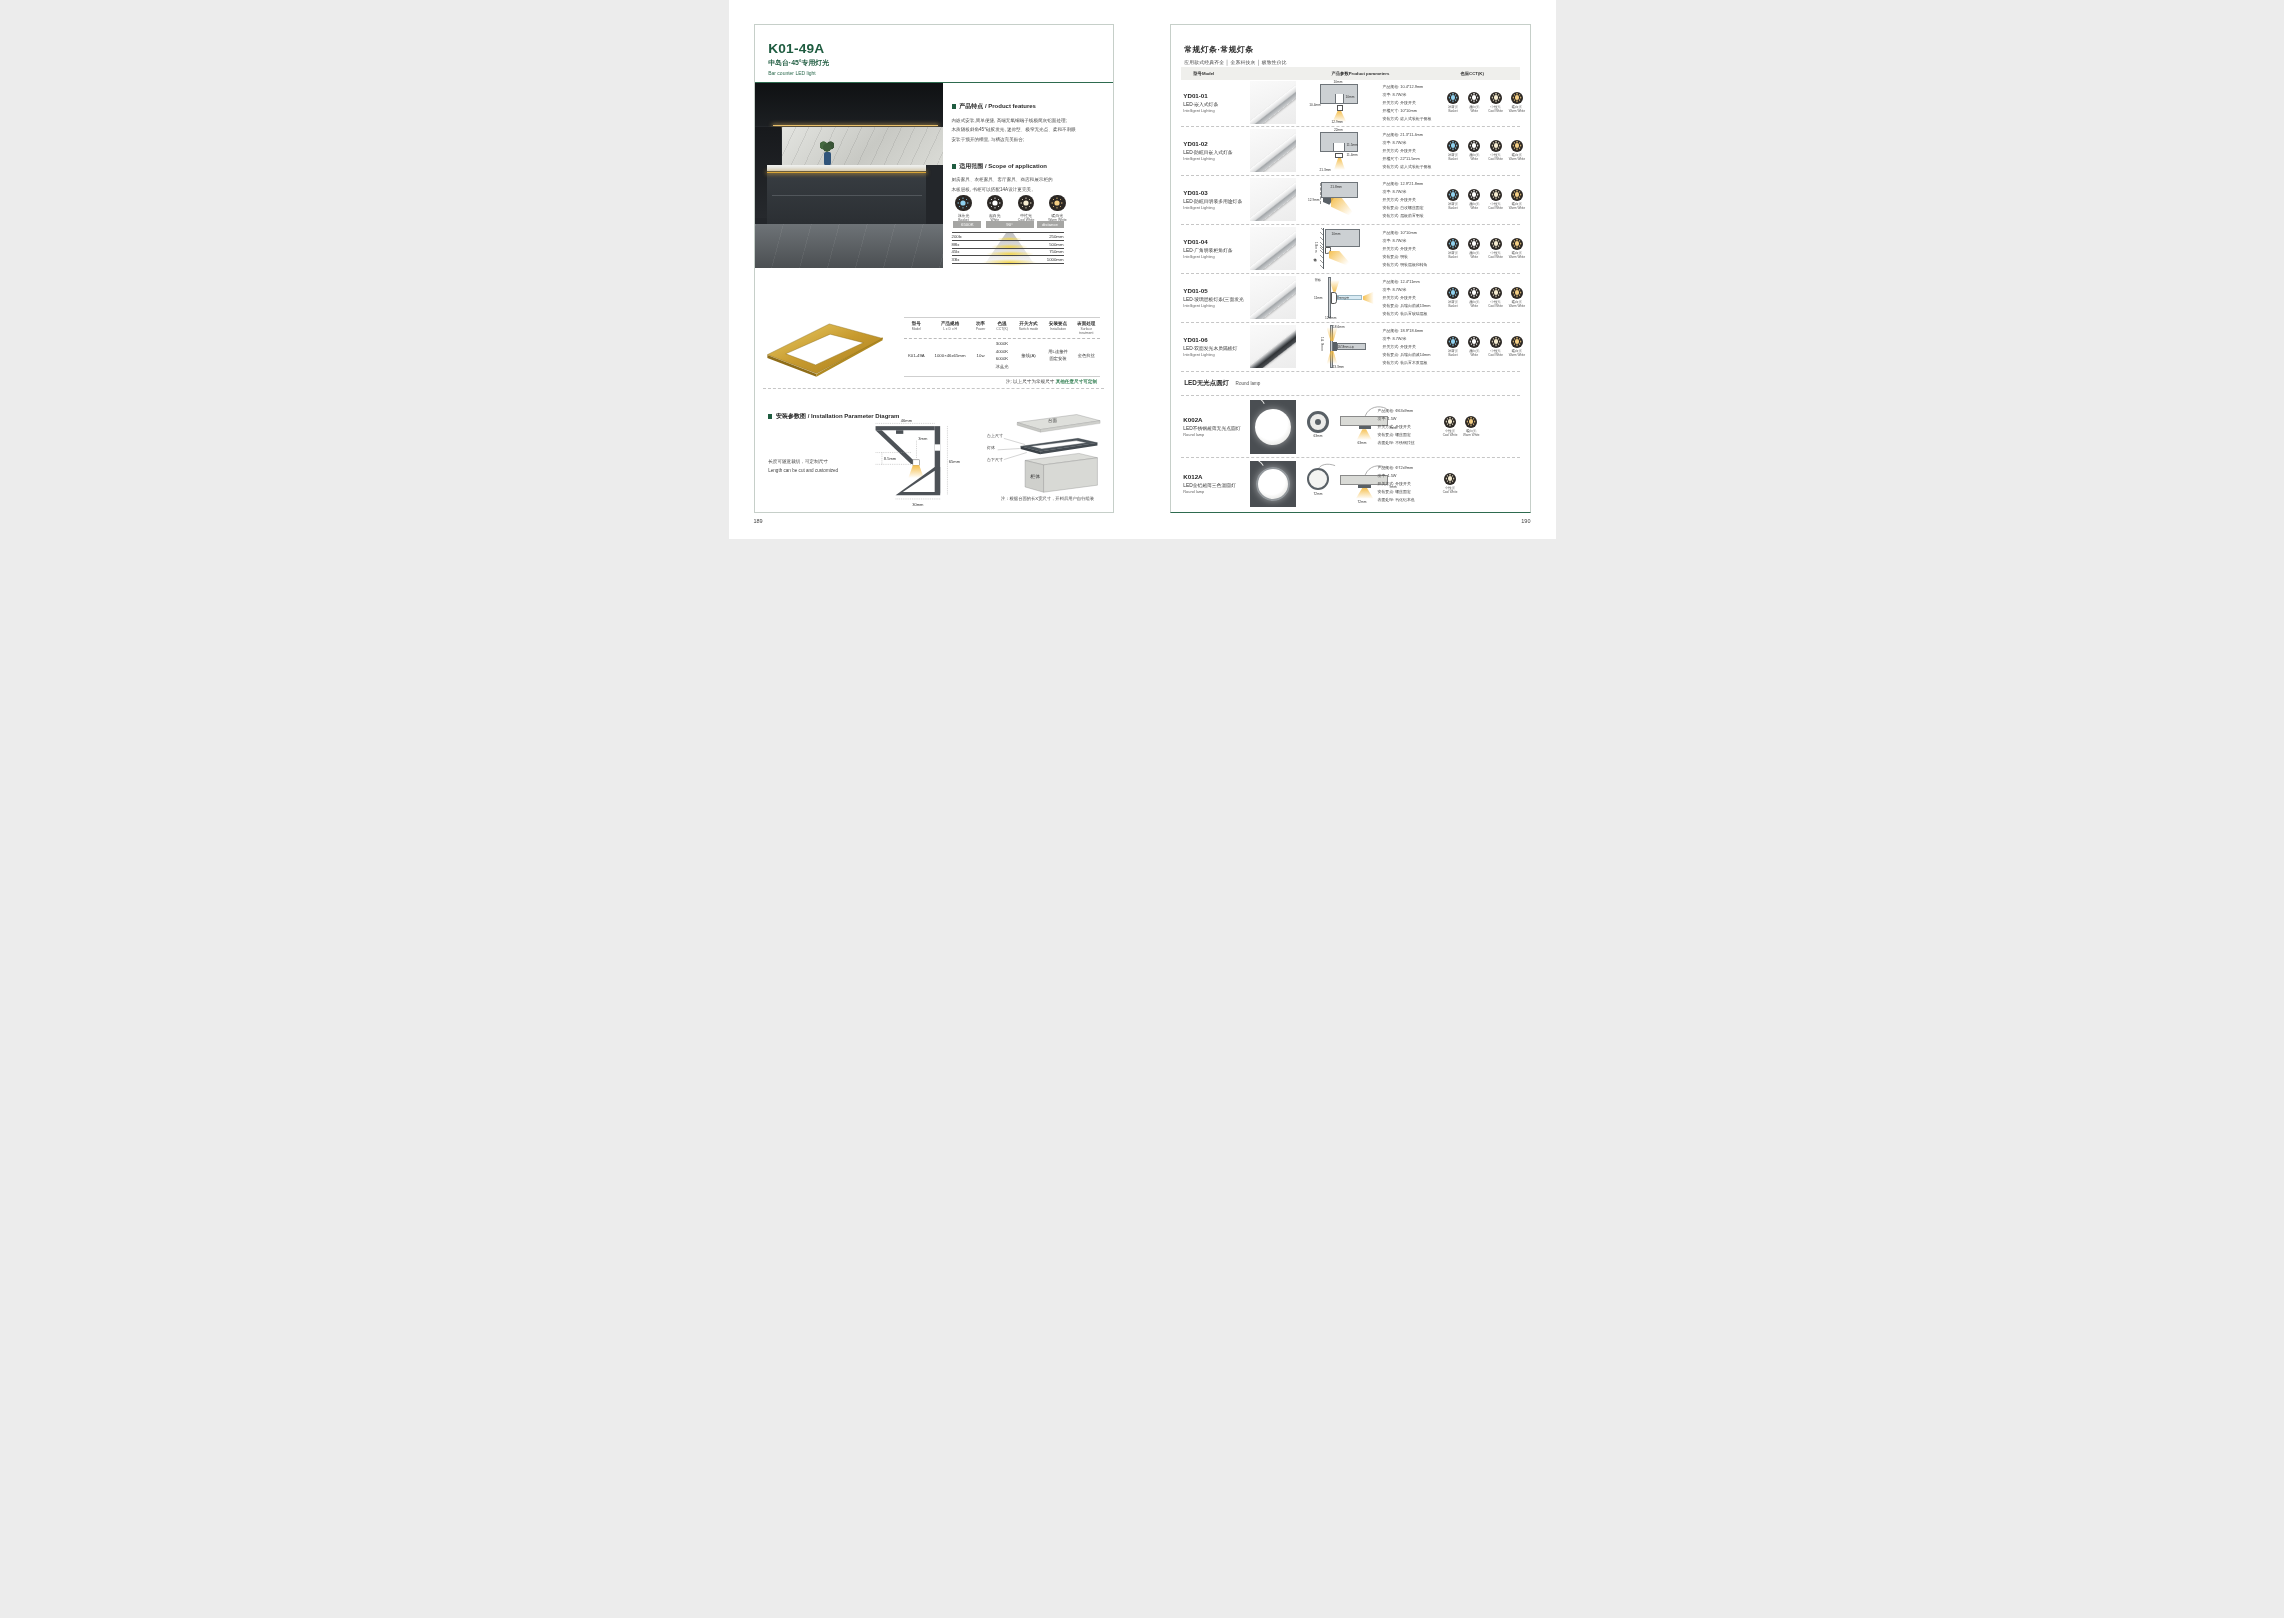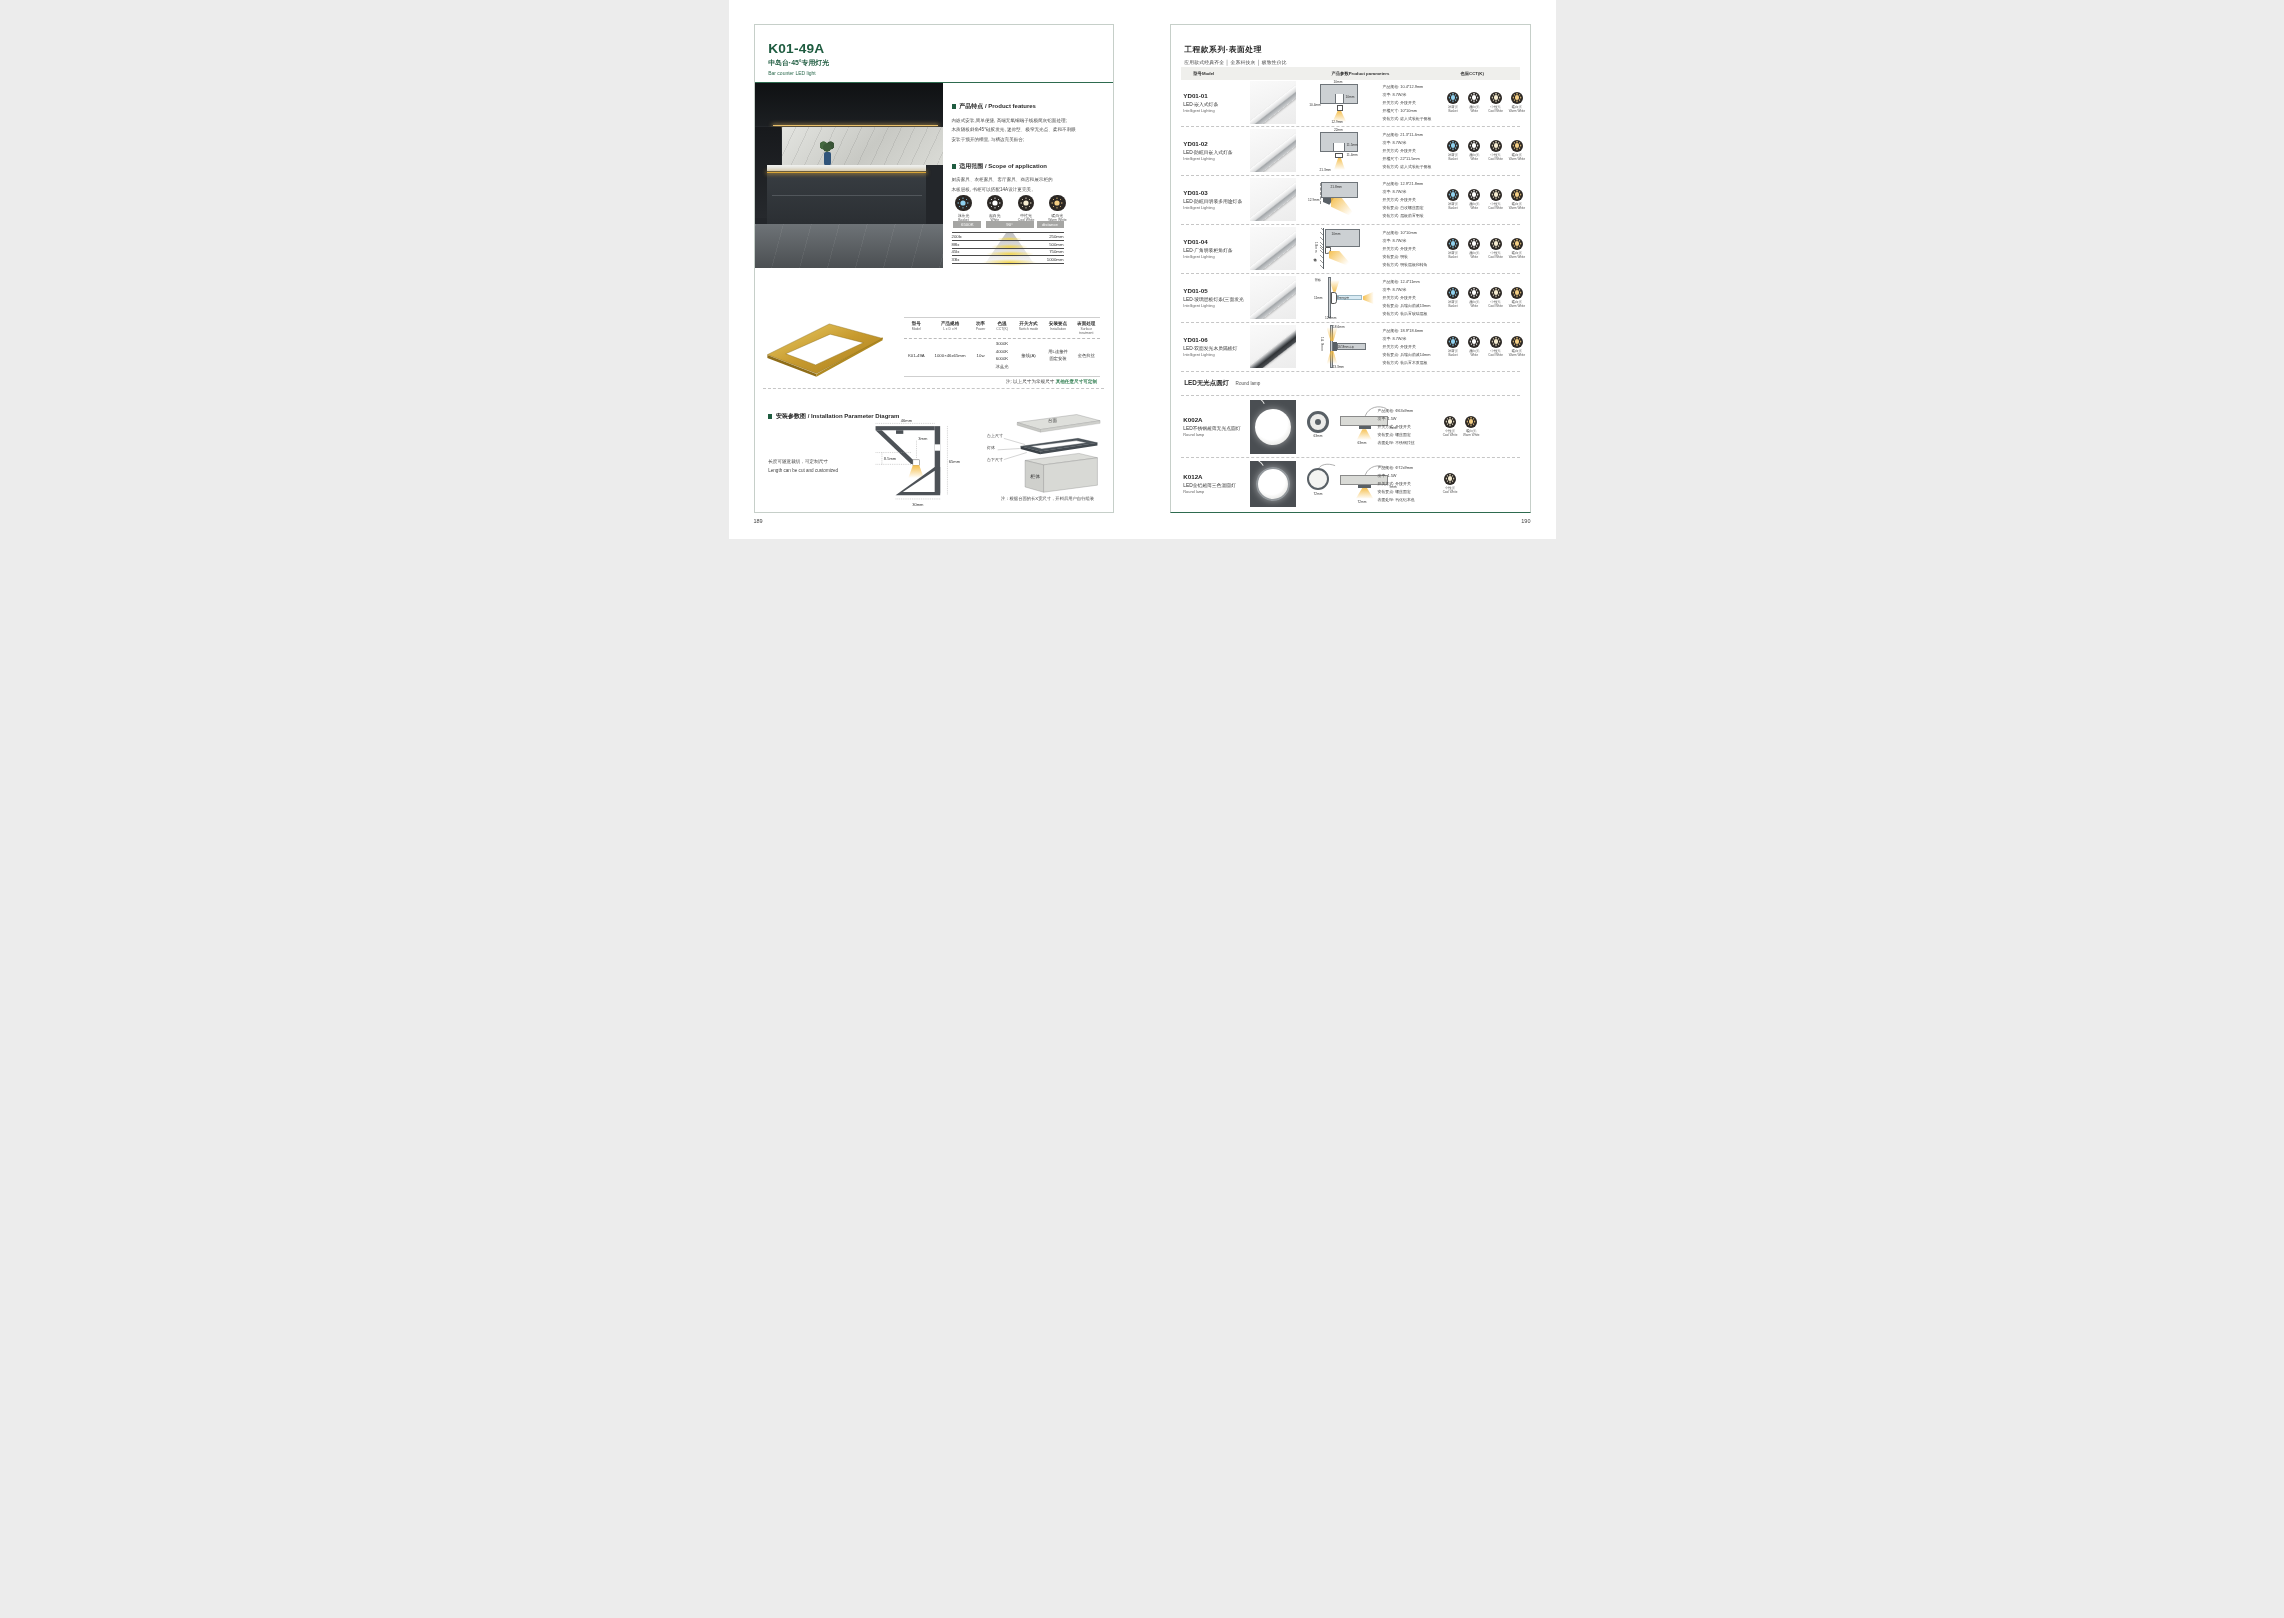--- a/index.html
+++ b/index.html
@@ -377,21 +377,21 @@
         <polygon points="88,112 130,122 130,184 88,172" fill="#cfd0cc" stroke="#888" stroke-width="0.8"></polygon>
         <polygon points="130,122 252,106 252,168 130,184" fill="#d8d9d5" stroke="#888" stroke-width="0.8"></polygon>
         <text x="100" y="152" font-size="11" fill="#333">柜体</text>
       </svg>
     </div>
     <div class="exp-note">注：根据台面的长X宽尺寸，开料后用户自行组装</div>
   </div>
 
   <div class="page" id="page-right">
 
-    <div class="abs r-title" style="left:13.7px;top:19px">工程款系列·表面处理</div>
+    <div class="abs r-title" style="left:13.7px;top:19px">常规灯条·常规灯条</div>
     <div class="abs r-sub" style="left:13.7px;top:34px">应用款式经典齐全 │ 全系科技灰 │ 极致性价比</div>
 
     <div class="thead">
       <span class="th" style="left:12.8px">型号Model</span>
       <span class="th" style="left:151px">产品参数Product parameters</span>
       <span class="th" style="left:280px">色温CCT(K)</span>
     </div>
 
     <div class="prow" style="top:53px">
       <div class="mblock">

